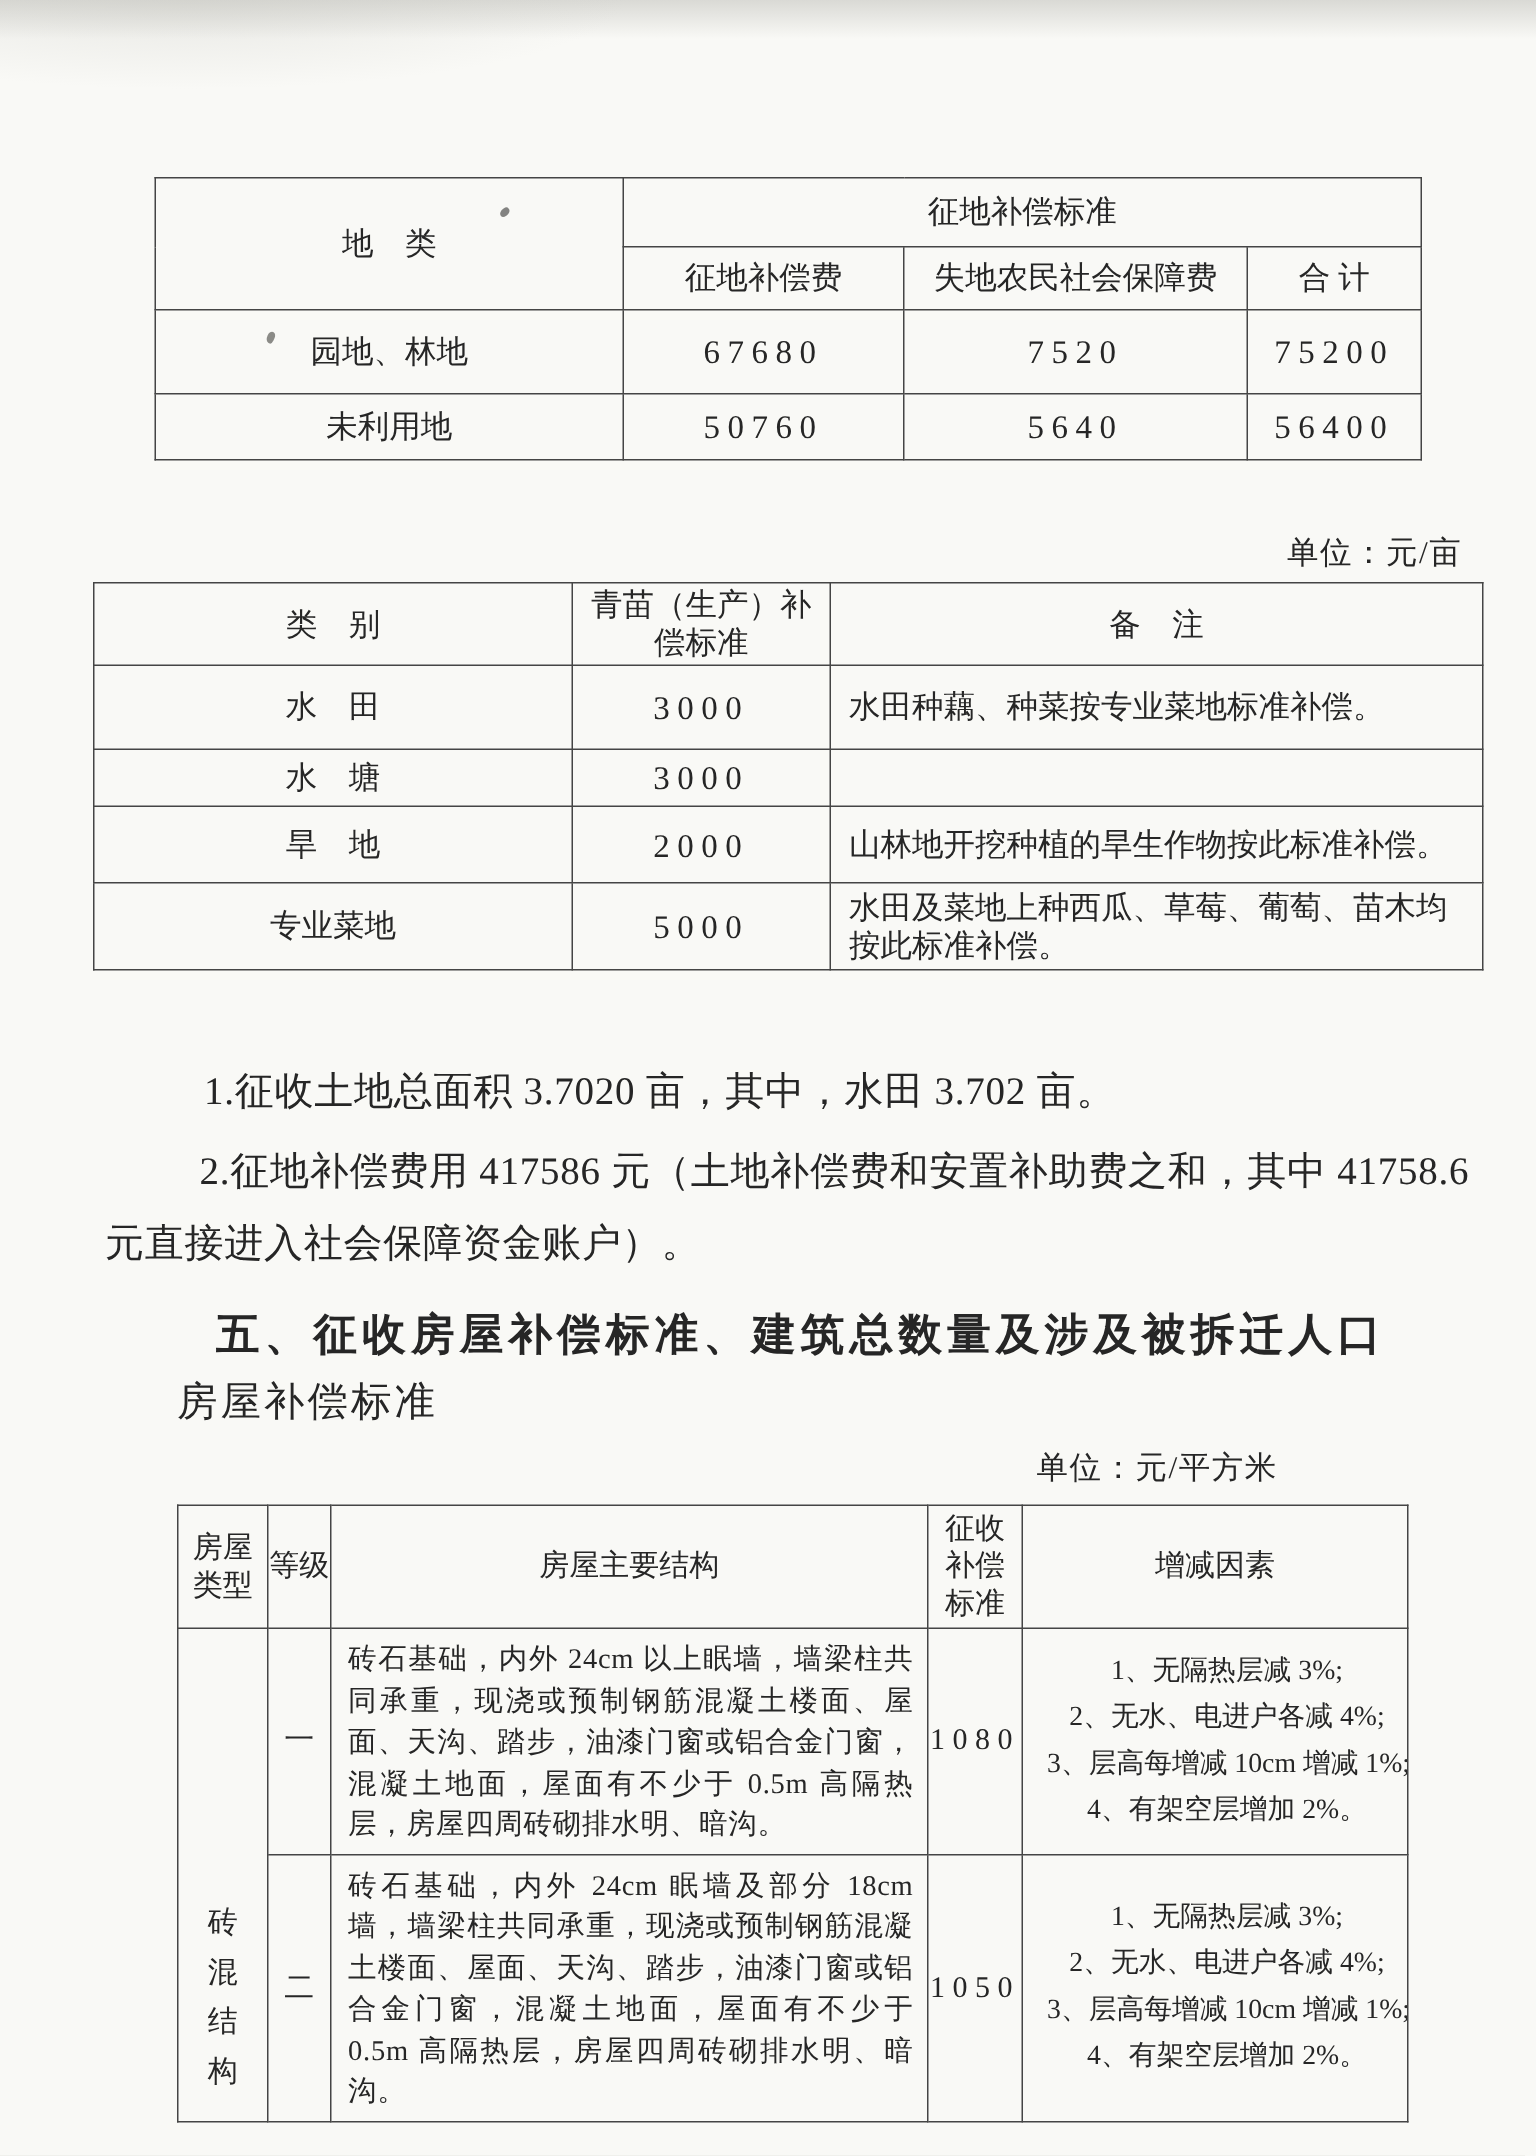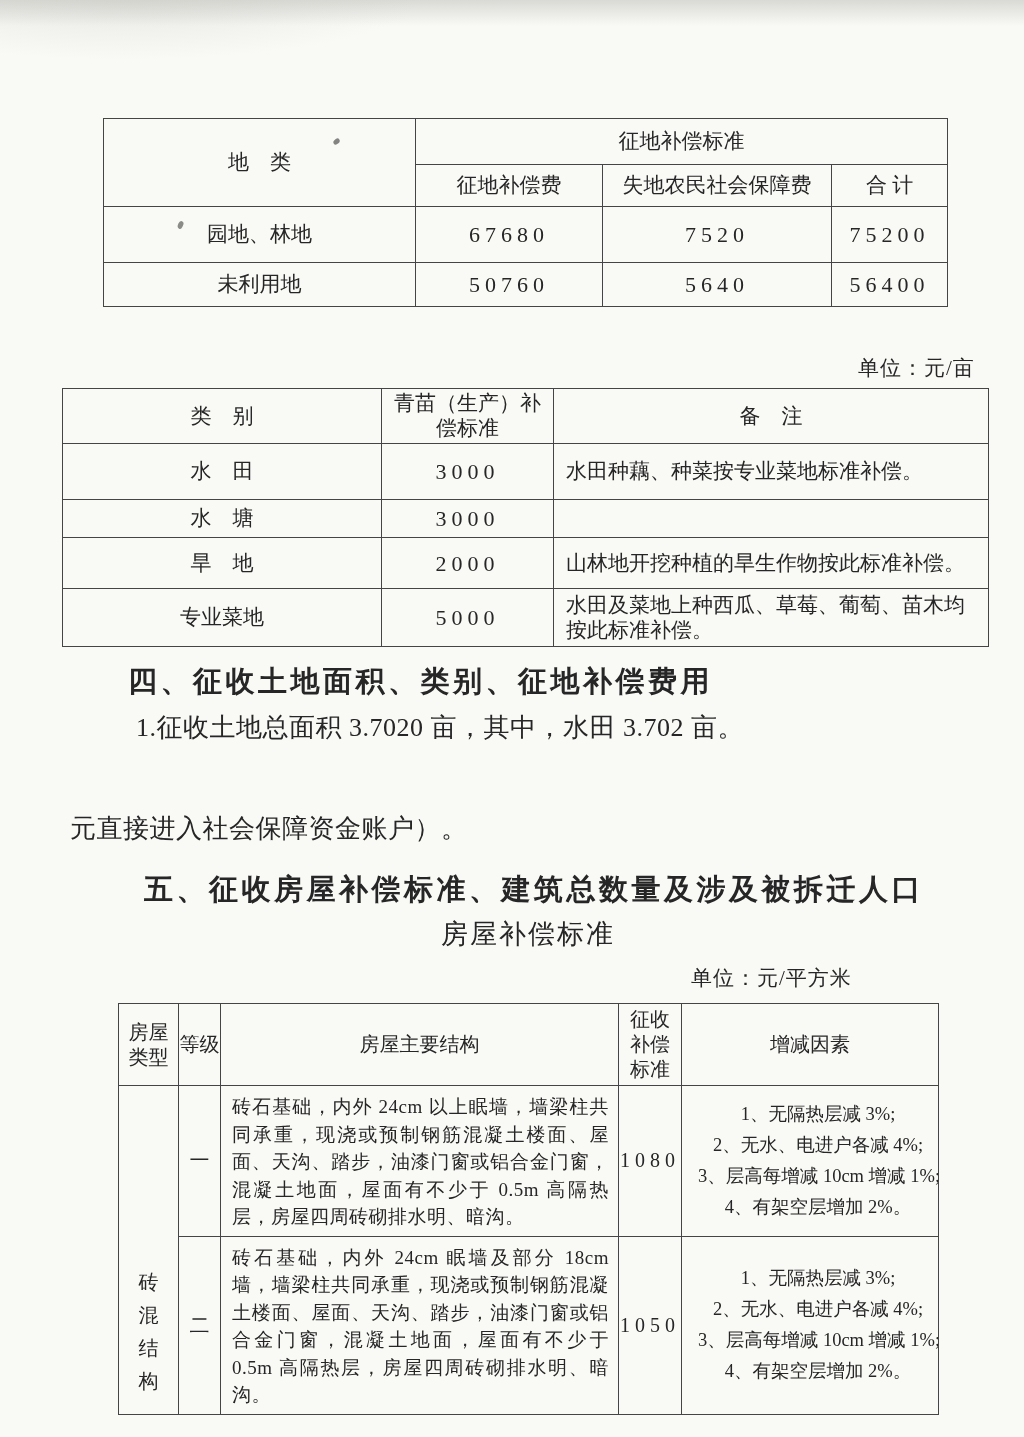--- a/index.html
+++ b/index.html
@@ -39,21 +39,21 @@
   .unit1{left:858px;top:354px;}
   .unit2{left:691px;top:964px;}
 
   .heading{position:absolute;font-weight:bold;font-size:29px;letter-spacing:3.5px;white-space:nowrap;}
   .h4{left:128px;top:662px;}
   .h5{left:128px;top:870px;margin-left:16px;}
   .para{position:absolute;font-size:26px;letter-spacing:0.5px;white-space:nowrap;}
   .p1{left:136px;top:710px;}
   .p2a{left:133px;top:763px;}
   .p2b{left:70px;top:811px;}
-  .subtitle{position:absolute;left:118px;top:916px;width:820px;text-align:center;
+  .subtitle{position:absolute;left:118px;top:916px;width:820px;
     font-size:27px;letter-spacing:2px;}
 </style>
 </head>
 <body>
 
 <div class="page">
 
   <div class="scan-shade"></div>
   <div class="scan-wash"></div>
   <div class="speck s1"></div>
@@ -121,22 +121,22 @@
       <td class="note">山林地开挖种植的旱生作物按此标准补偿。</td>
     </tr>
     <tr style="height:58px">
       <td>专业菜地</td>
       <td class="num">5000</td>
       <td class="note">水田及菜地上种西瓜、草莓、葡萄、苗木均按此标准补偿。</td>
     </tr>
   </tbody>
     </table>
 
-  <div class="heading h4">四、征收土地面积、类别、征地补偿费用</div>
   <div class="para p1">1.征收土地总面积 3.7020 亩，其中，水田 3.702 亩。</div>
+  <div class="para p2a">2.征地补偿费用 417586 元（土地补偿费和安置补助费之和，其中 41758.6</div>
   <div class="para p2b">元直接进入社会保障资金账户）。</div>
 
   <div class="heading h5">五、征收房屋补偿标准、建筑总数量及涉及被拆迁人口</div>
   <div class="subtitle">房屋补偿标准</div>
   <div class="unit unit2">单位：元/平方米</div>
 
   <table class="t3">
     <colgroup>
         <col style="width:60px">
         <col style="width:42px">

